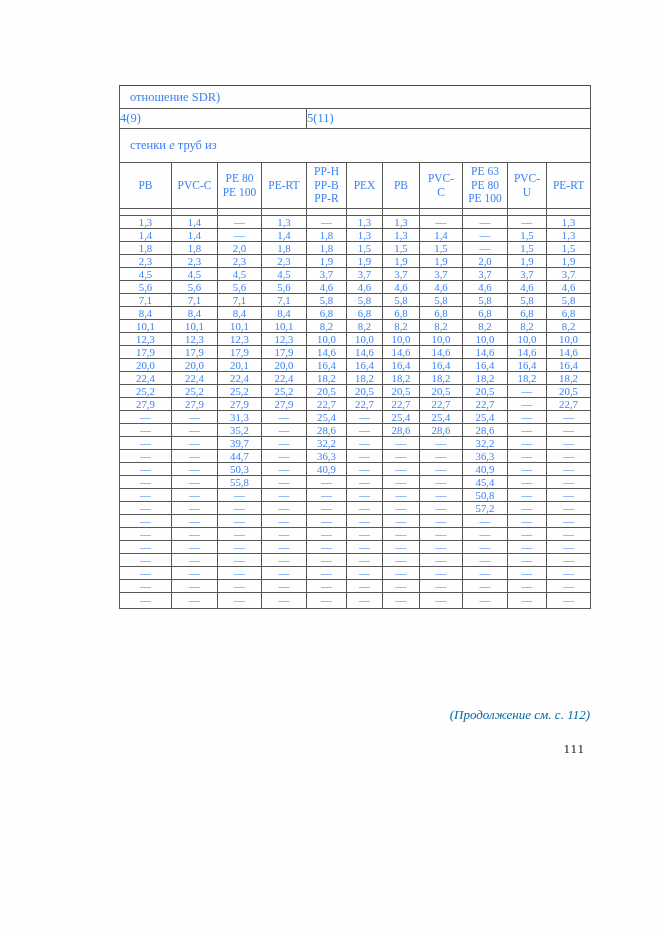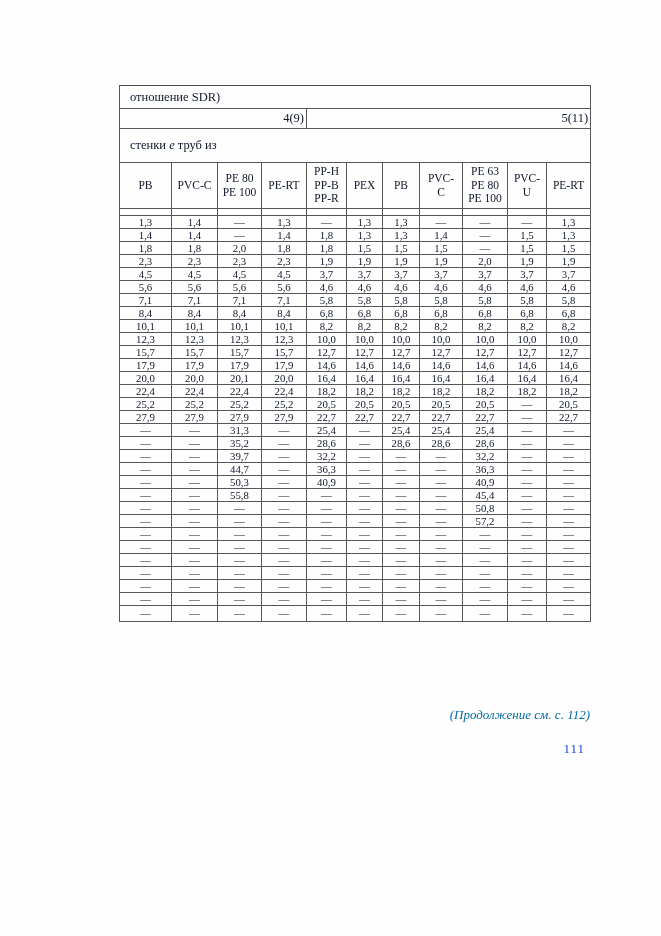--- a/index.html
+++ b/index.html
@@ -11,32 +11,32 @@
     position:relative;
     overflow:hidden;
   }
   .sheet{position:absolute;inset:0;background:#fefefe;}
   .tbl{
     position:absolute;
     left:119px;top:85px;
     width:471px;
     border-collapse:collapse;
     table-layout:fixed;
-    color:#0f172a;
+    color:#3b82f6;
   }
   .tbl td,.tbl th{
     border:1px solid #565656;
     padding:0 2px;
     box-sizing:border-box;
     font-weight:normal;
   }
   
   td.spanrow{padding-left:10px;font-size:12.5px;}
   .row-cont td{height:23px;border-top:1px solid #4c4c4c;}
-  .row-group td{height:20px;text-align:right;font-size:12.5px;padding-left:0;}
+  .row-group td{height:20px;text-align:left;font-size:12.5px;padding-left:0;}
   .row-wall td{height:34px;}
   th.mat{
     height:46px;
     font-size:11.5px;
     text-align:center;
     vertical-align:middle;
     white-space:pre-line;
     line-height:1.18;
   }
   tr.spacer td{height:7px;padding:0;}
@@ -52,21 +52,21 @@
     position:absolute;
     top:707px;right:71px;
     font-style:italic;
     font-size:13px;
     color:#0369a1;
   }
   .pagenum{
     position:absolute;
     top:741px;right:76px;
     font-size:13px;
-    color:#1d4ed8;
+    color:#0f172a;
     letter-spacing:1px;
   }
 </style>
 </head>
 <body>
 
 <div class="sheet">
 
   <table class="tbl">
     <colgroup>
@@ -254,33 +254,20 @@
           <td>12,3</td>
           <td>10,0</td>
           <td>10,0</td>
           <td>10,0</td>
           <td>10,0</td>
           <td>10,0</td>
           <td>10,0</td>
           <td>10,0</td>
         </tr>
         <tr class="datarow">
-          <td>15,7</td>
-          <td>15,7</td>
-          <td>15,7</td>
-          <td>15,7</td>
-          <td>12,7</td>
-          <td>12,7</td>
-          <td>12,7</td>
-          <td>12,7</td>
-          <td>12,7</td>
-          <td>12,7</td>
-          <td>12,7</td>
-        </tr>
-        <tr class="datarow">
           <td>17,9</td>
           <td>17,9</td>
           <td>17,9</td>
           <td>17,9</td>
           <td>14,6</td>
           <td>14,6</td>
           <td>14,6</td>
           <td>14,6</td>
           <td>14,6</td>
           <td>14,6</td>

